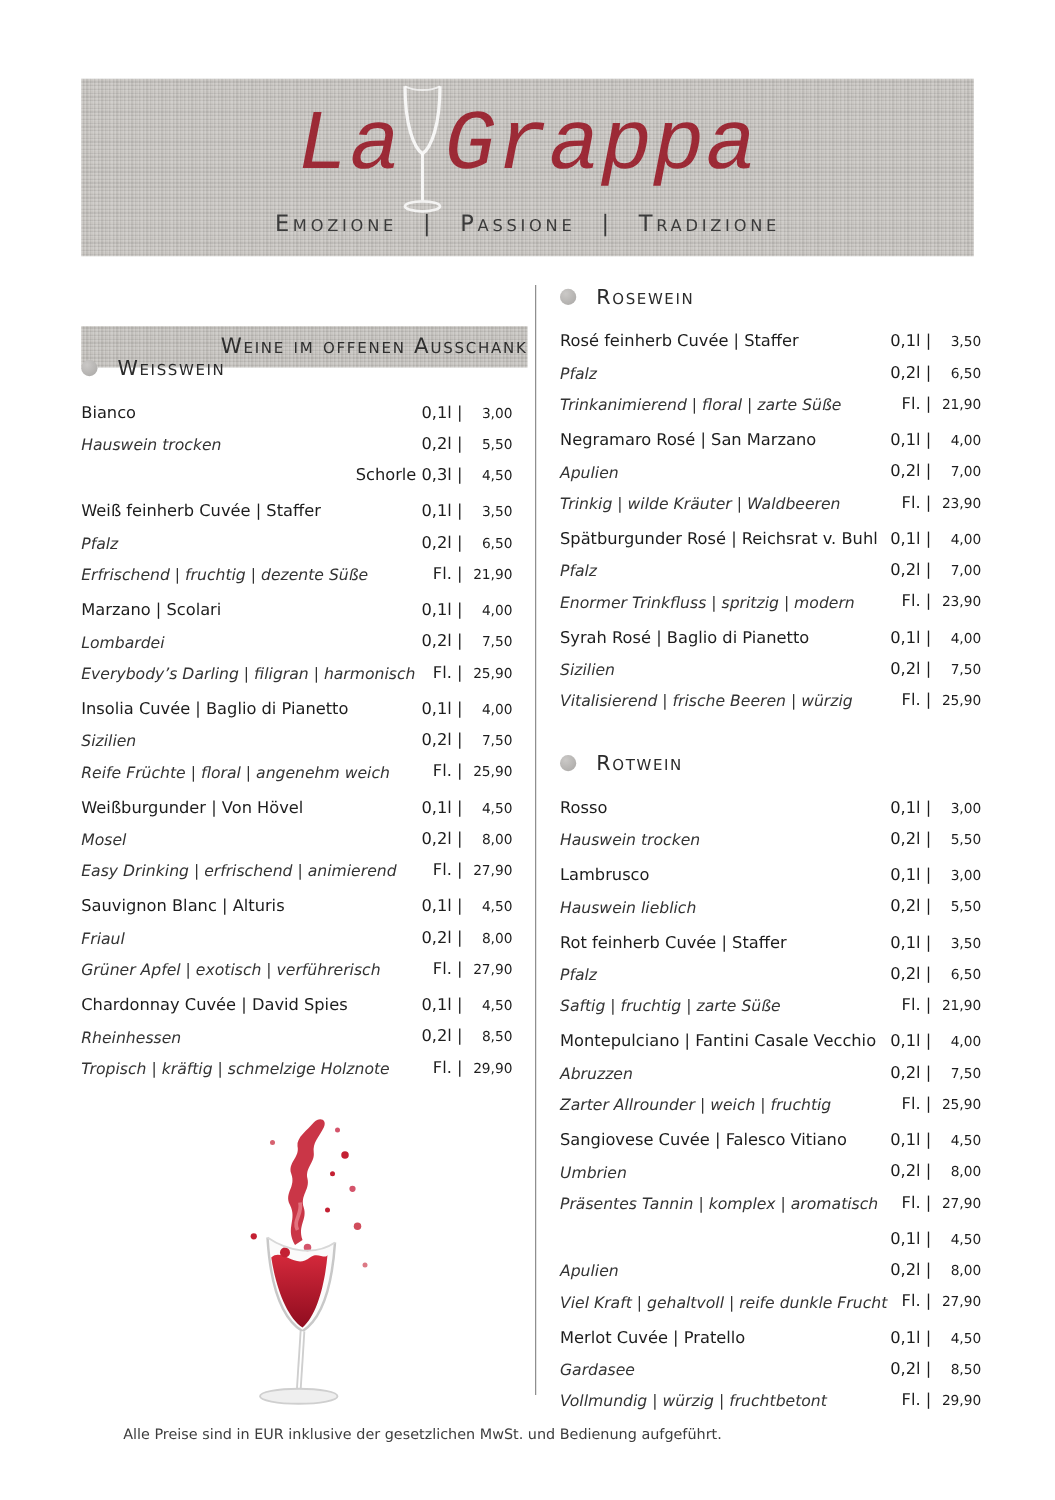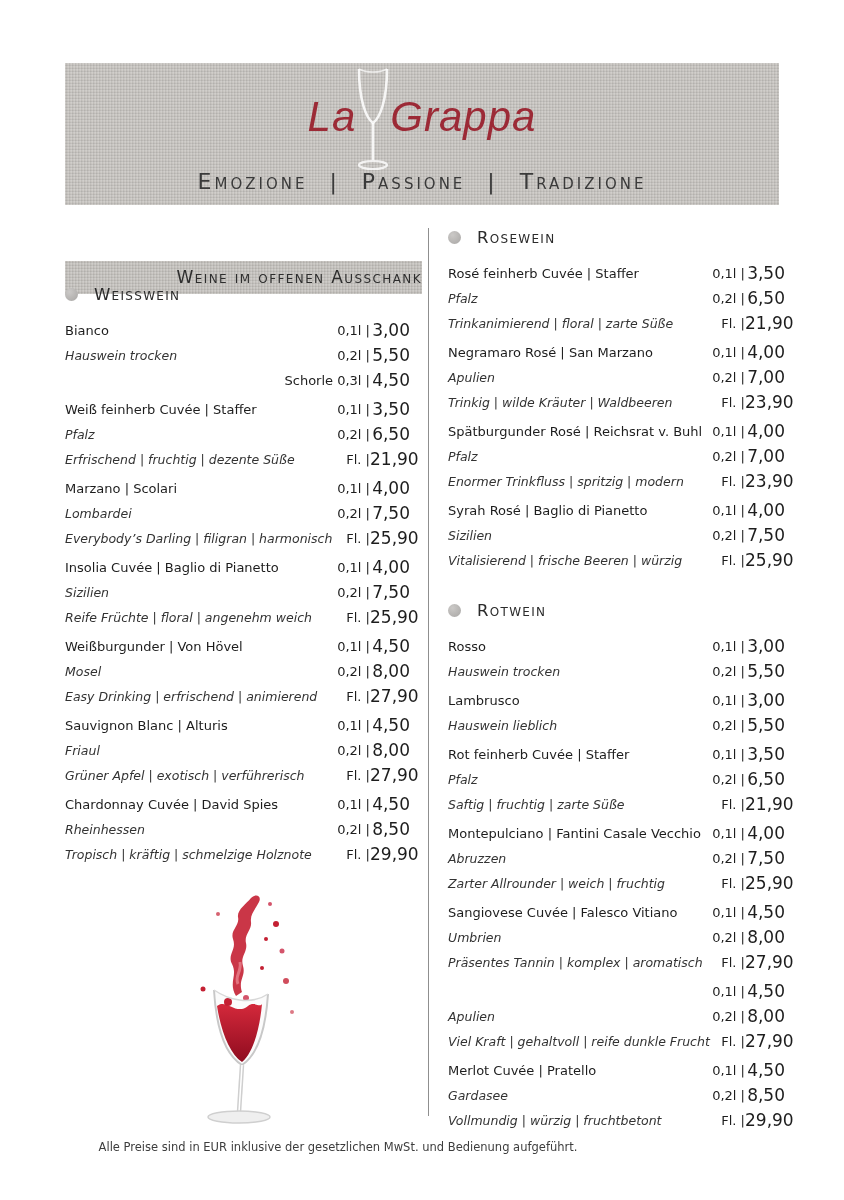--- a/index.html
+++ b/index.html
@@ -16,27 +16,27 @@
     background-image:
       repeating-linear-gradient(90deg, rgba(255,255,255,.10) 0 1px, rgba(0,0,0,.05) 1px 2px, rgba(255,255,255,0) 2px 3px),
       repeating-linear-gradient(0deg, rgba(255,255,255,.08) 0 1px, rgba(0,0,0,.06) 1px 2px, rgba(255,255,255,0) 2px 3px);
     text-align:center;
   }
   .logo-row{
     display:flex;align-items:center;justify-content:center;
     height:100px;margin-top:4px;
   }
   .logo-text{
-    font-family:Liberation Sans, sans-serif;
-    font-style:italic;font-size:42px;line-height:1;color:#9c2a36;
+    font-family:Liberation Mono, monospace;
+    font-style:italic;font-size:68px;line-height:1;color:#9c2a36;
     letter-spacing:1px;
   }
   .logo-glass{margin:0 -4px;position:relative;top:6px;}
   .tagline{
-    font-variant:small-caps;font-size:22px;letter-spacing:3px;word-spacing:12px;
+    font-variant:small-caps;font-size:18px;letter-spacing:3px;word-spacing:12px;
     color:#3a3a3a;margin-top:2px;
   }
   
   .banner{
     position:absolute;left:65px;top:224px;width:357px;height:33px;
     background-color:#c6c3bf;
     background-image:
       repeating-linear-gradient(90deg, rgba(255,255,255,.10) 0 1px, rgba(0,0,0,.05) 1px 2px, rgba(255,255,255,0) 2px 3px),
       repeating-linear-gradient(0deg, rgba(255,255,255,.08) 0 1px, rgba(0,0,0,.06) 1px 2px, rgba(255,255,255,0) 2px 3px);
     text-align:right;line-height:33px;
@@ -62,21 +62,21 @@
     position:absolute;left:0;top:0;white-space:nowrap;
     font-size:13px;color:#1d1d1d;line-height:25px;
   }
   .row-italic .w-left{font-style:italic;font-size:12.5px;color:#333333;}
   .w-vol{
     position:absolute;right:40px;top:0;white-space:pre;
     font-size:13px;color:#1d1d1d;line-height:25px;
   }
   .w-price{
     position:absolute;right:0;top:0;width:40px;text-align:right;
-    font-size:17px;color:#1d1d1d;line-height:25px;
+    font-size:11px;color:#1d1d1d;line-height:25px;
   }
   
   .glass-art{position:absolute;left:158px;top:884px;width:210px;height:250px;}
   
   .footer{
     position:absolute;left:0;top:1140px;width:676px;text-align:center;
     font-size:11.5px;color:#3d3d3d;
   }
 </style>
 </head>

